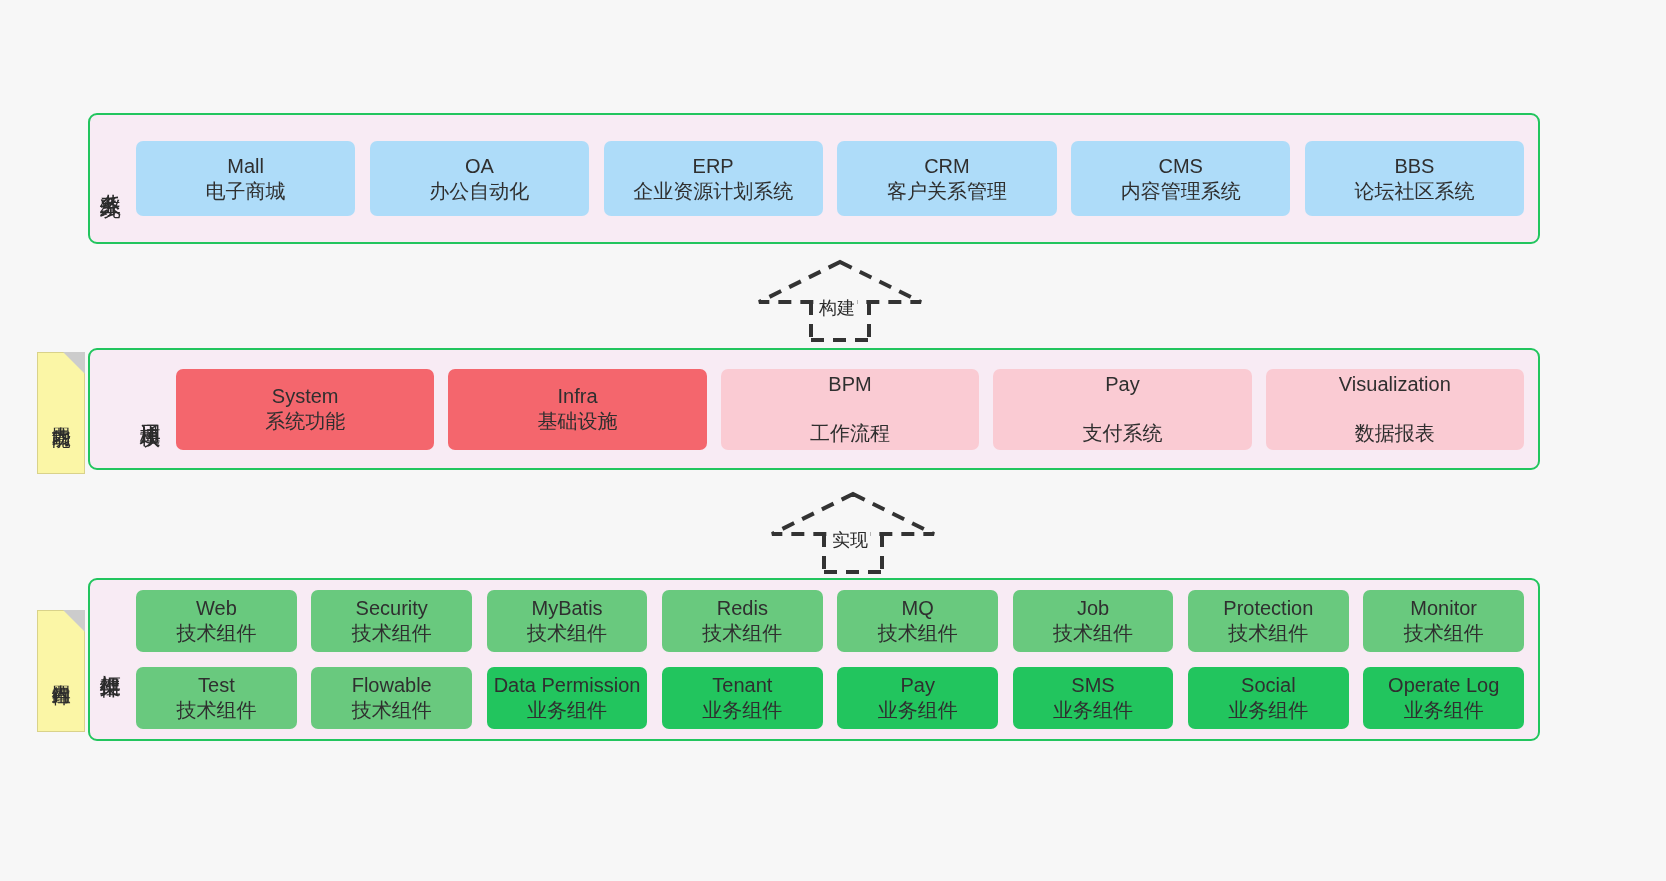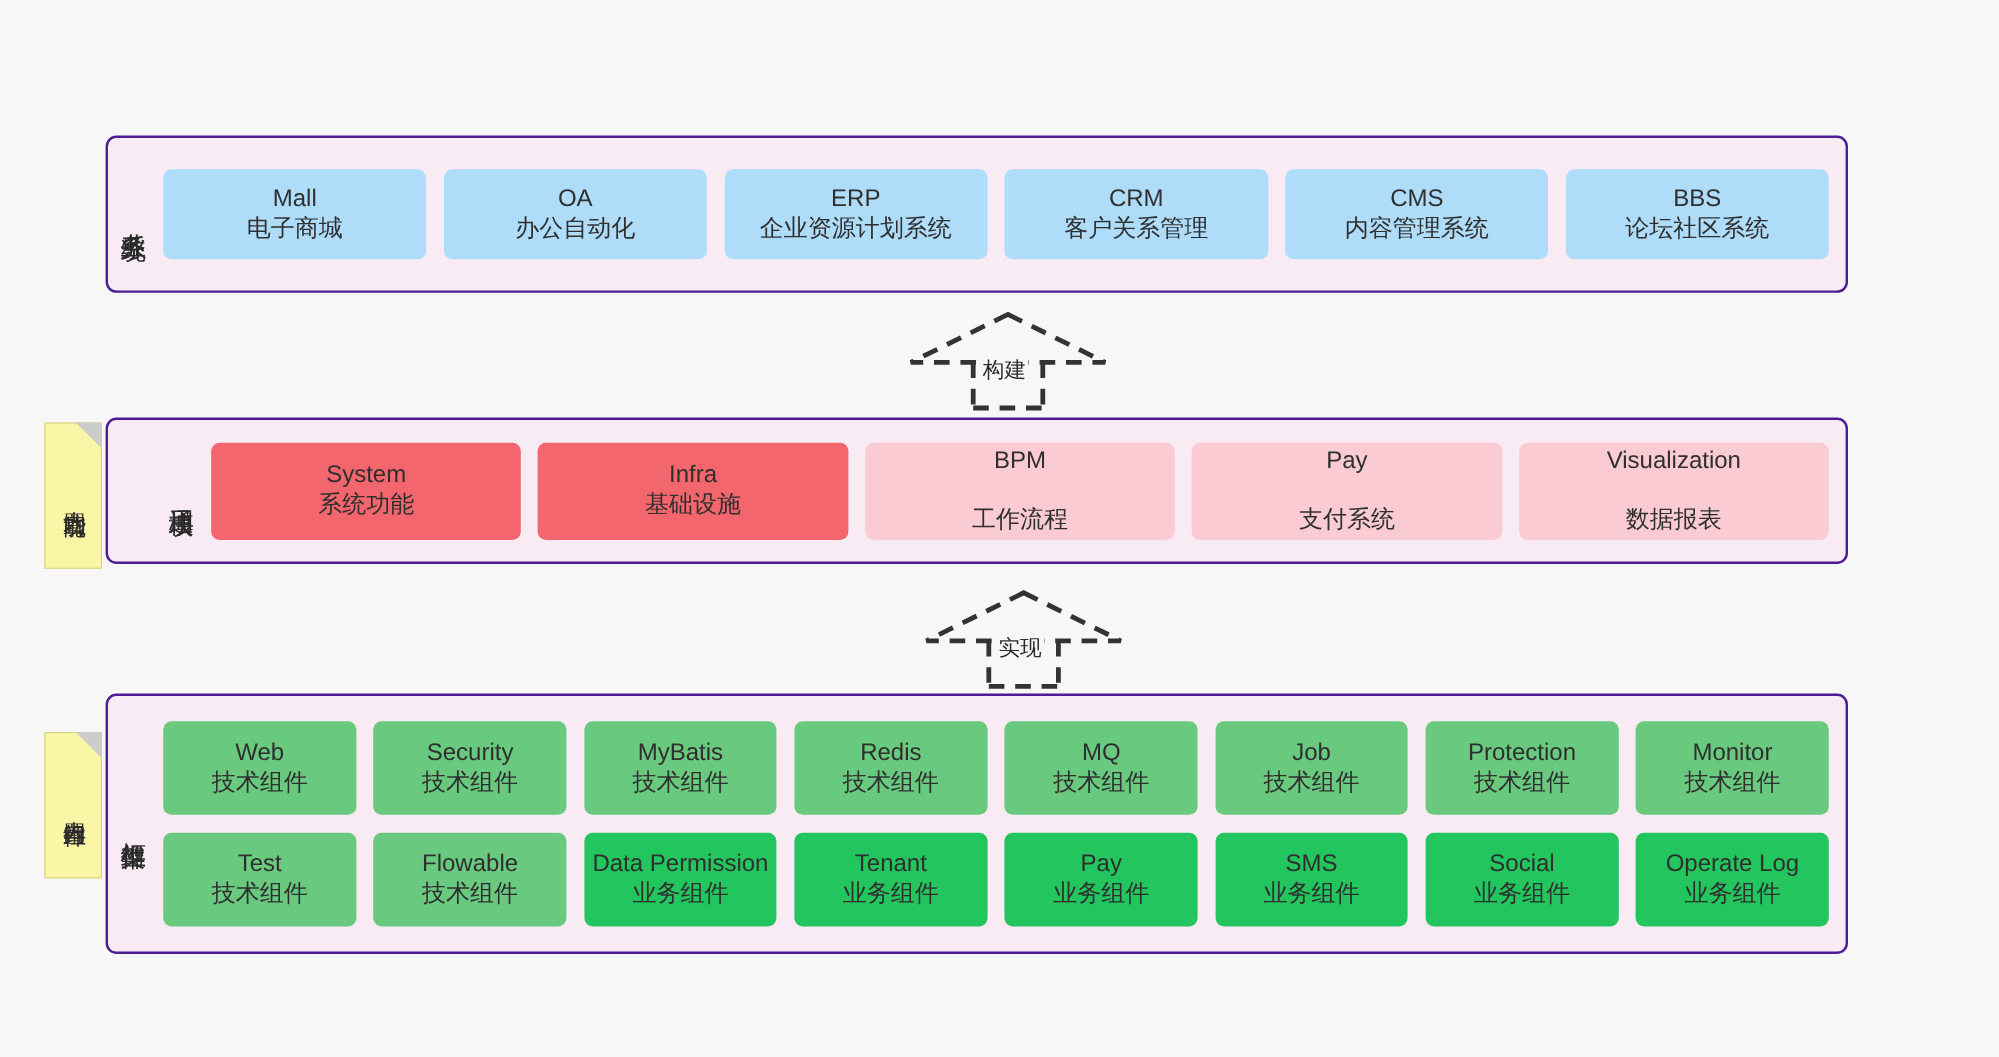--- a/index.html
+++ b/index.html
@@ -18,21 +18,21 @@
   #diagram {
     position: absolute;
     left: 0; top: 0;
     width: 1666px; height: 881px;
   }
 
   
   .layer {
     position: absolute;
     background: #f8ebf4;
-    border: 2px solid #4c1d95;
+    border: 2px solid #22c55e;
     border-radius: 9px;
     display: flex;
     align-items: stretch;
   }
   .layer-title {
     flex: 0 0 auto;
     width: 40px;
     display: flex;
     align-items: center;
     justify-content: center;
@@ -83,21 +83,21 @@
   .card.green       { background: #69c97e; }
   .card.lightgreen  { background: #22c55e; }
 
   
   #layer-business { left: 88px;  top: 113px; width: 1452px; height: 131px; }
   #layer-business .card-row { height: 75px; }
 
   #layer-modules  { left: 88px;  top: 348px; width: 1452px; height: 122px; padding-left: 40px; }
   #layer-modules .card-row { height: 81px; }
 
-  #layer-framework{ left: 88px;  top: 578px; width: 1452px; height: 217px; }
+  #layer-framework{ left: 88px;  top: 578px; width: 1452px; height: 163px; }
   #layer-framework .card-row { height: 78px; }
   #layer-framework .layer-body { gap: 15px; padding-top: 10px; padding-bottom: 10px; }
 
   
   .sticky {
     position: absolute;
     width: 48px;
     background: #fbf6a6;
     border: 1px solid #d9d28a;
     display: flex;

